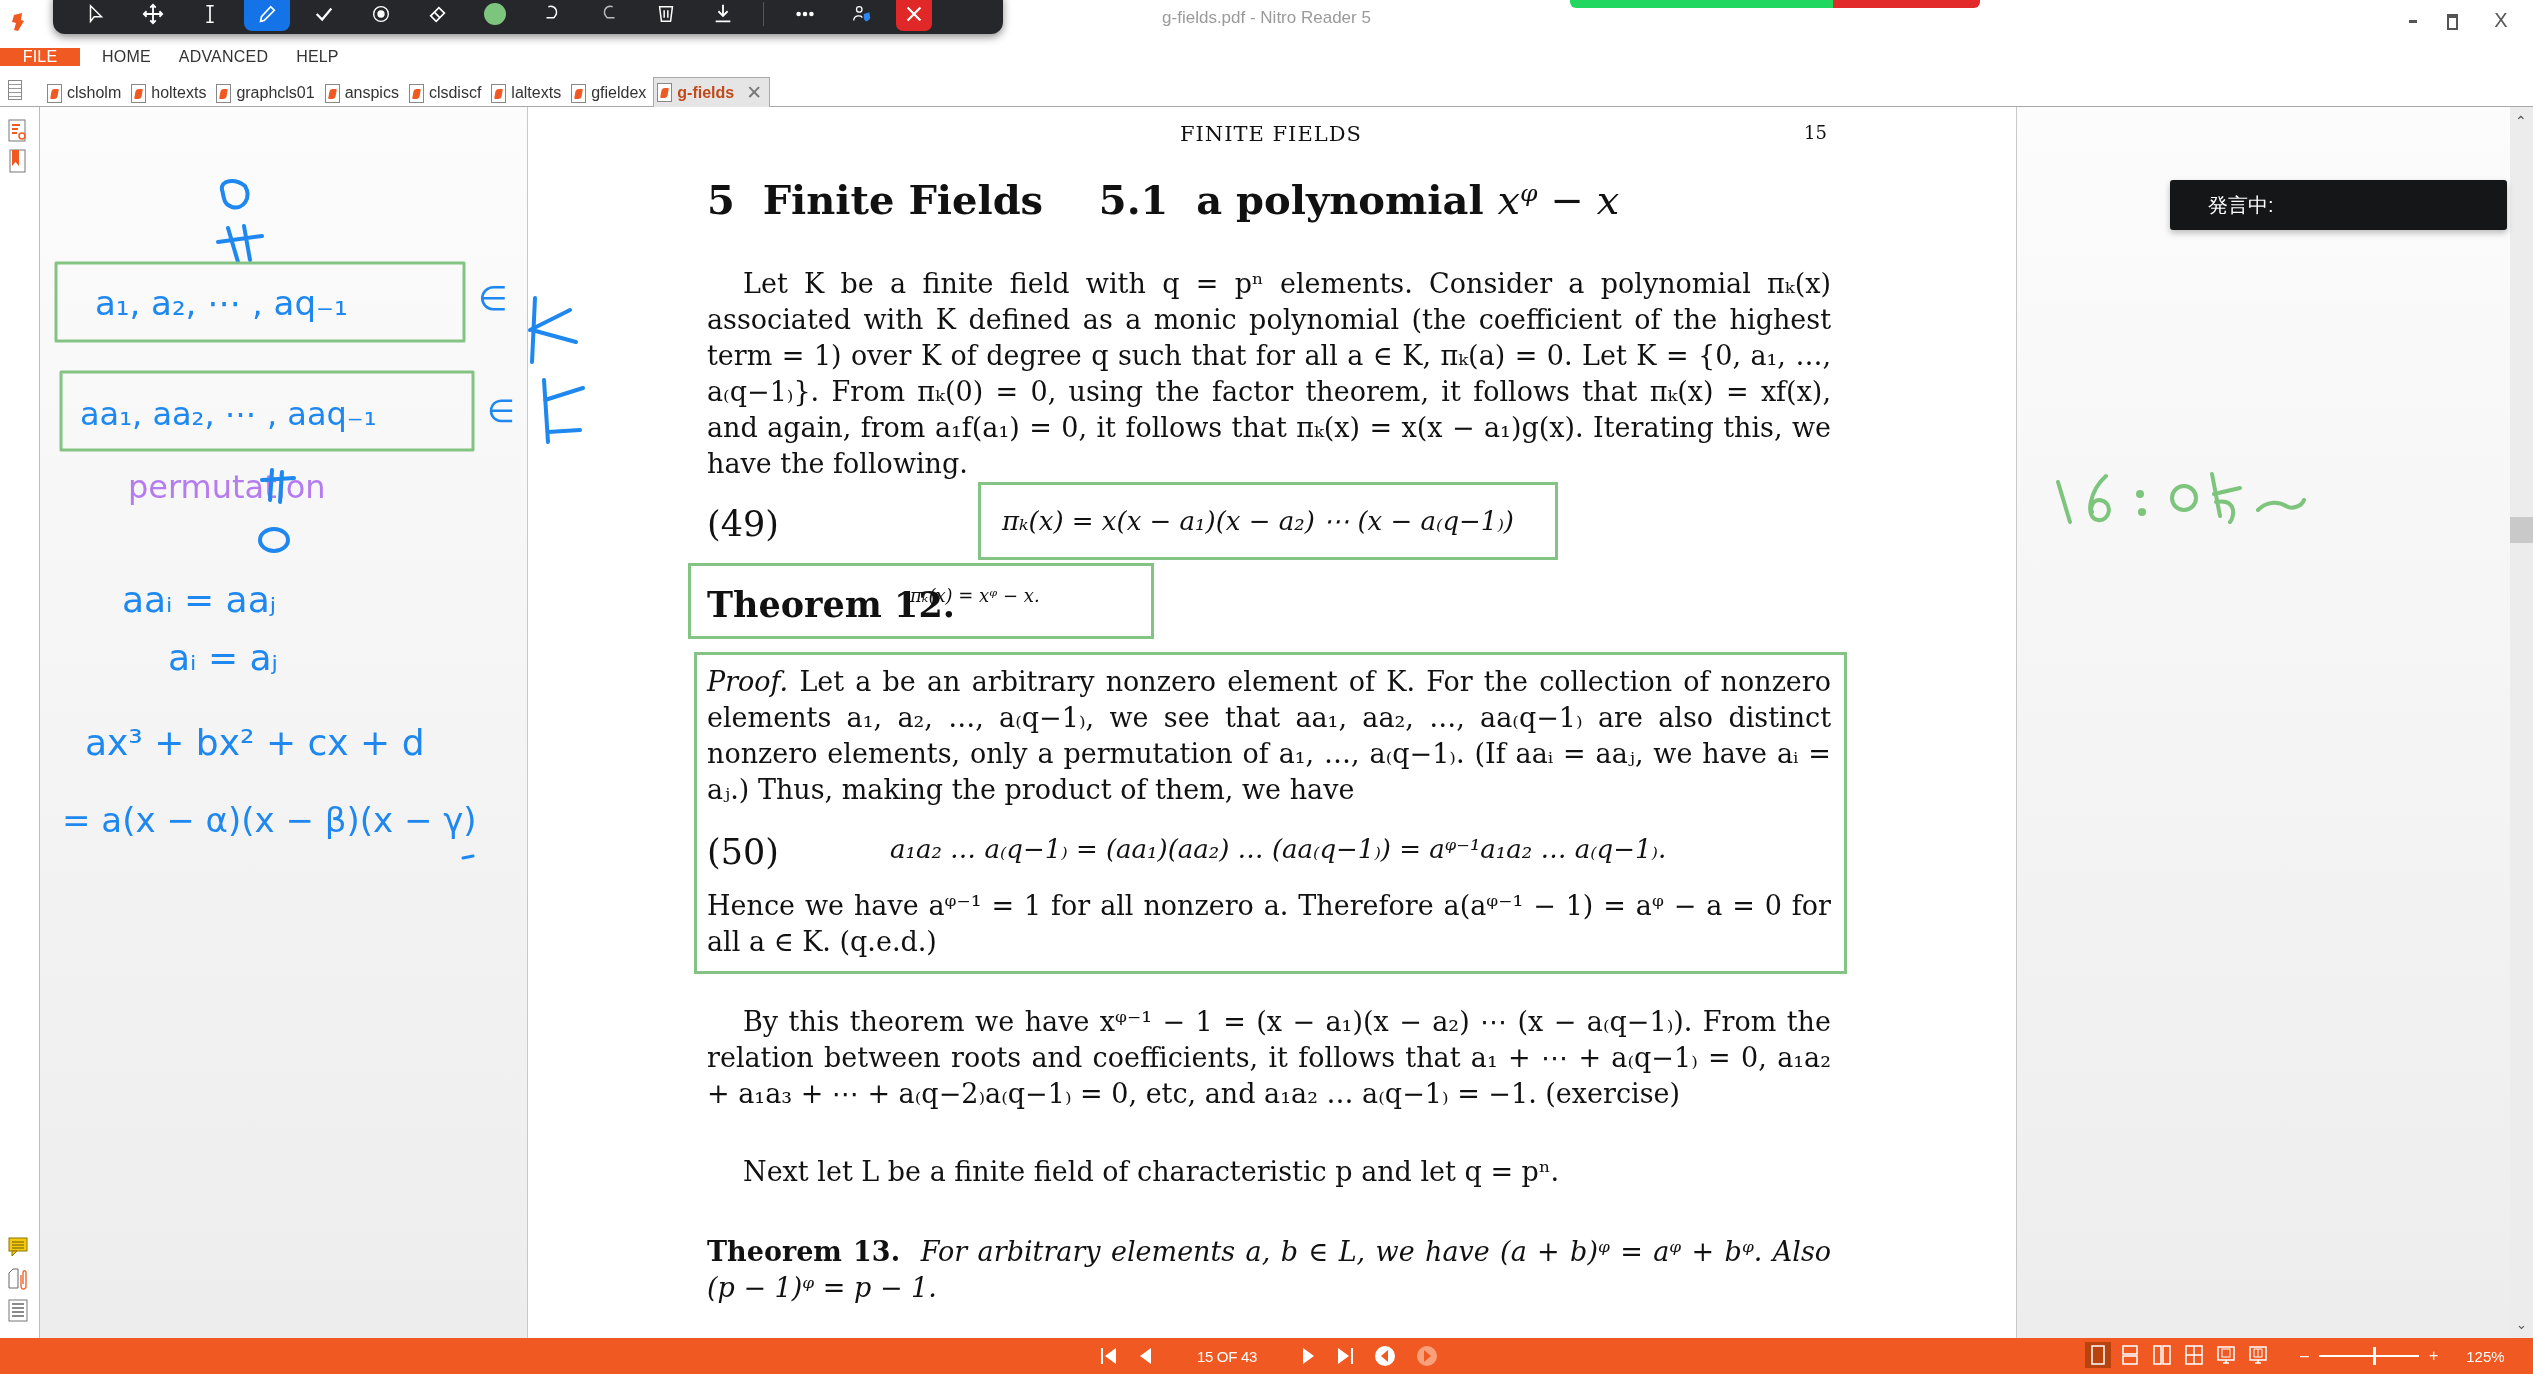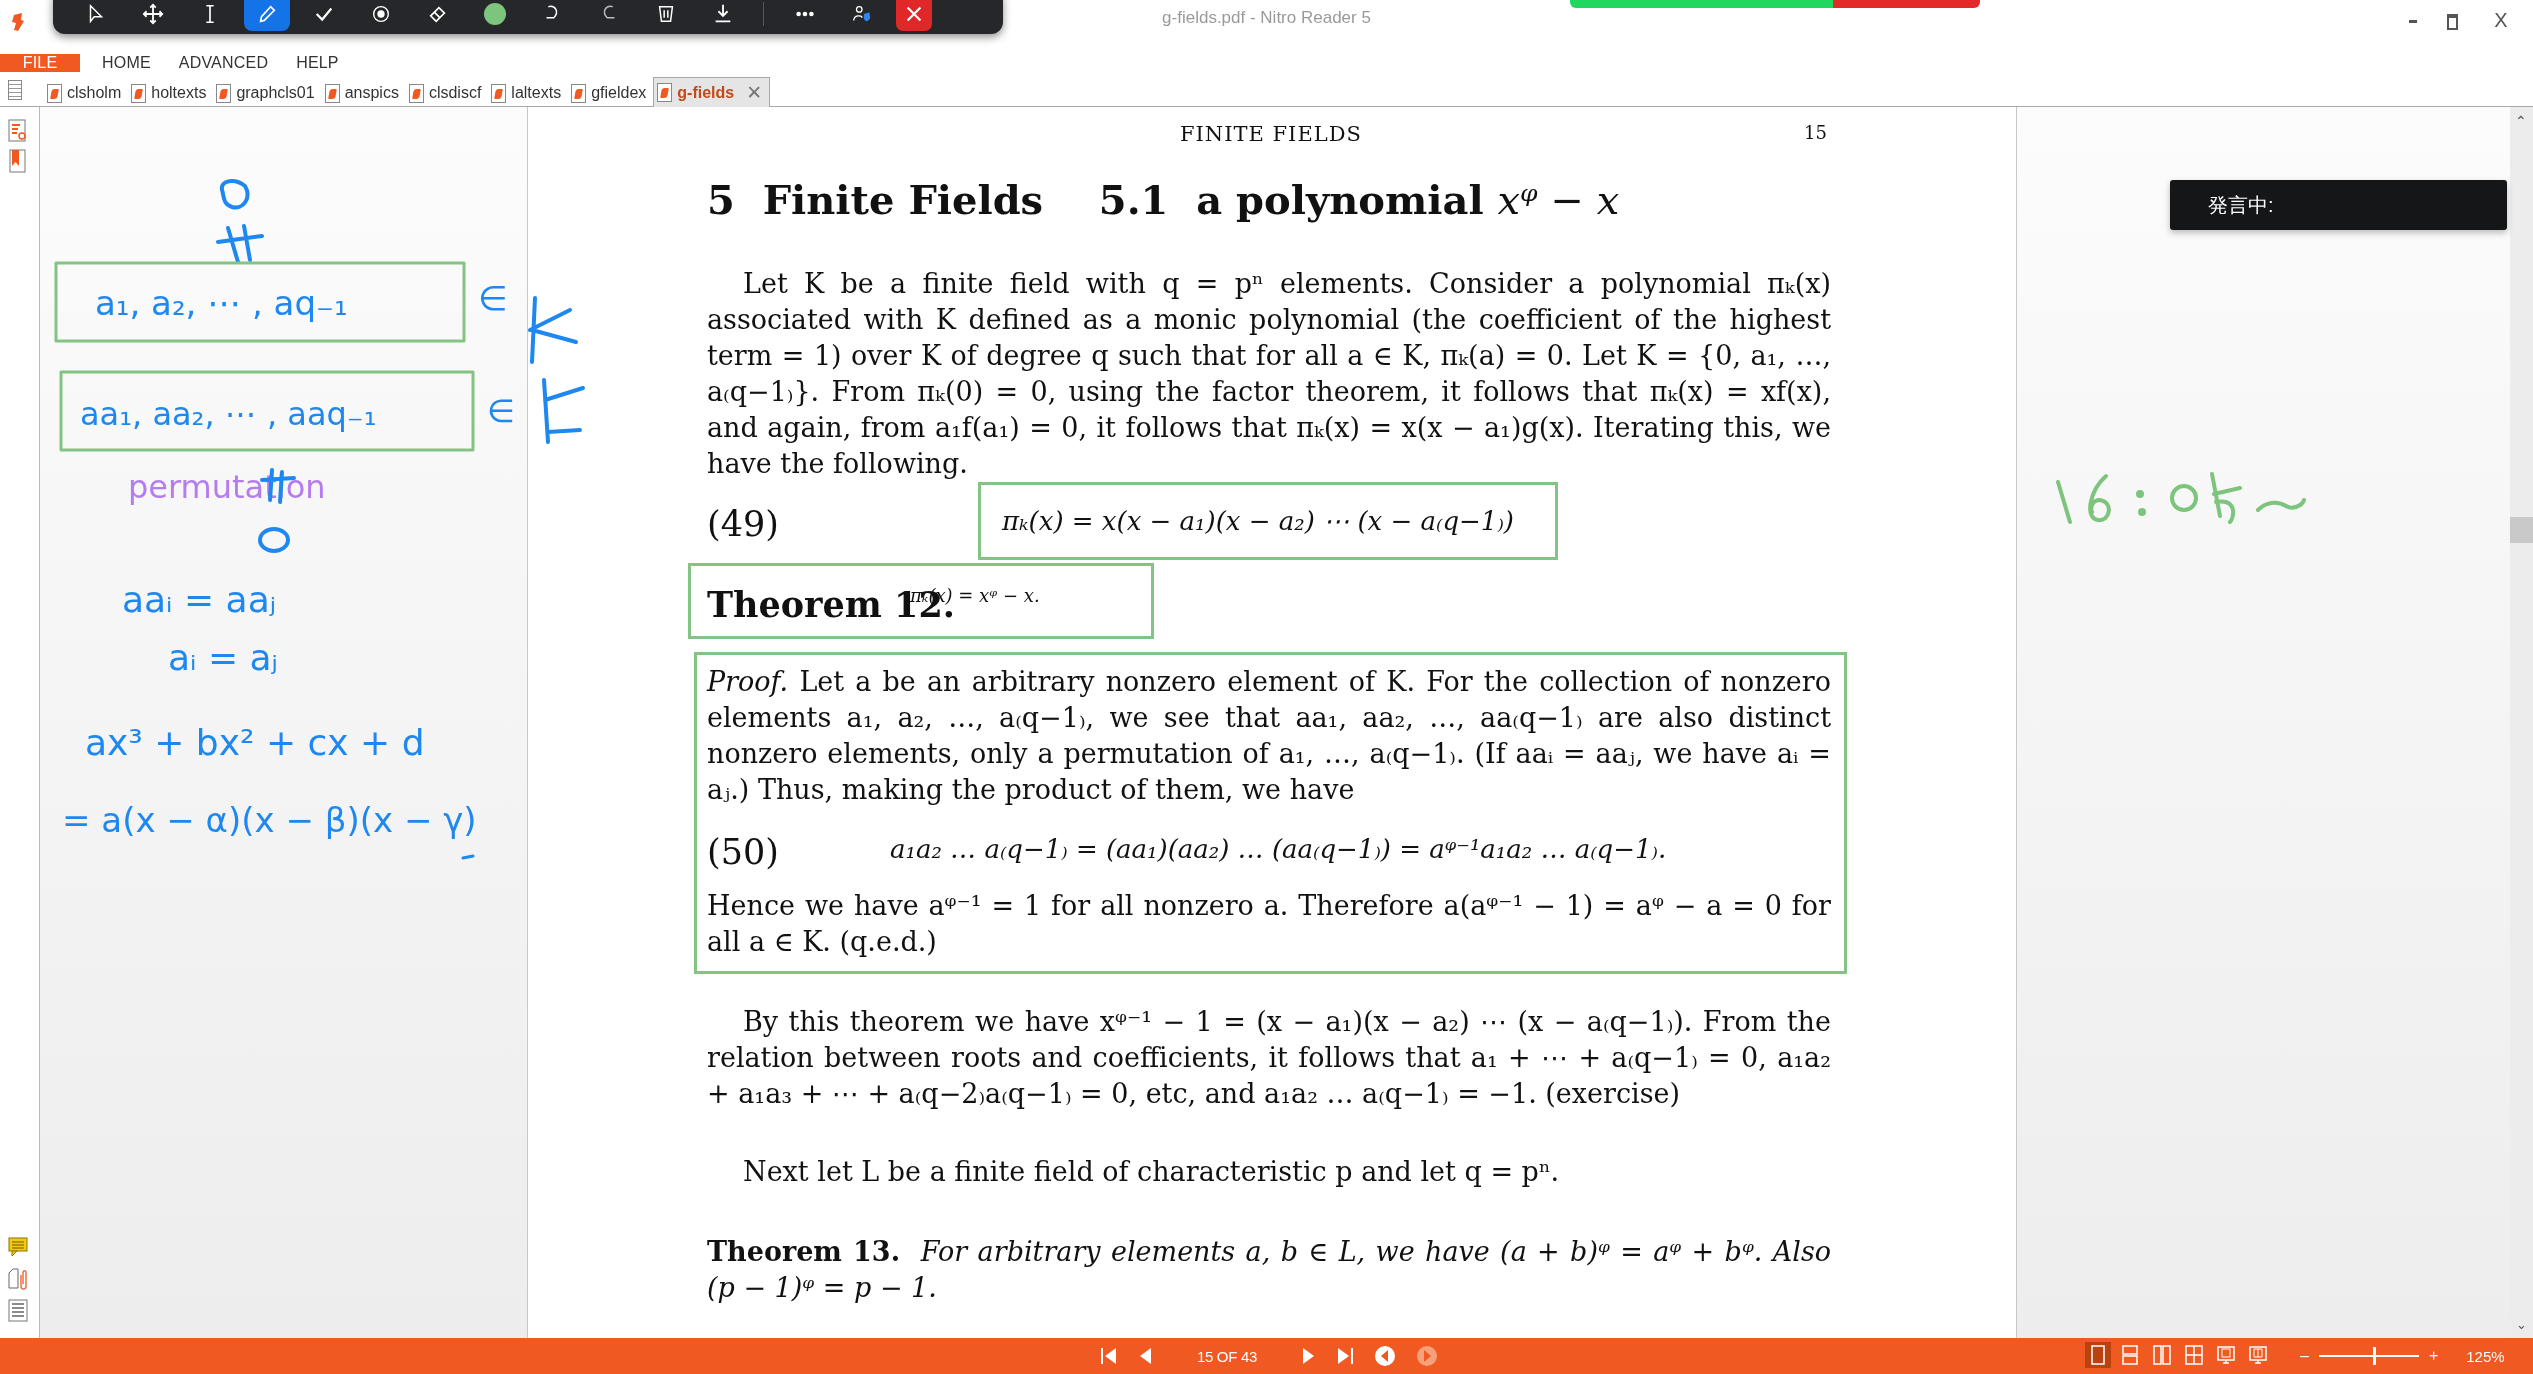--- a/index.html
+++ b/index.html
@@ -17,21 +17,21 @@
 
   
   #pen-toolbar { left: 53px; top: -6px; width: 950px; height: 40px; background: #25272b; border-radius: 0 0 12px 12px; box-shadow: 0 3px 8px rgba(0,0,0,0.45); display: flex; align-items: center; padding-left: 20px; z-index: 10; }
   .tb { width: 46px; height: 34px; margin-right: 11px; display: flex; align-items: center; justify-content: center; color: #fff; font-size: 20px; }
   .tb.active { background: #1473e6; border-radius: 0 0 8px 8px; }
   .tb svg { width: 22px; height: 22px; }
   .tb-sep { width: 1px; height: 24px; background: #555; margin: 0 18px 0 6px; }
   .tb.close { background: #e02828; border-radius: 0 0 7px 7px; width: 36px; }
 
   
-  #menubar { left: 0; top: 42px; width: 2533px; height: 30px; display: flex; align-items: flex-end; font-size: 16px; color: #333; }
+  #menubar { left: 0; top: 42px; width: 2533px; height: 30px; display: flex; align-items: center; font-size: 16px; color: #333; }
   #menubar .m { padding: 0 14px; display: flex; align-items: center; letter-spacing: 0.2px; }
   #menubar .m.file { background: #f05a22; color: #fff; width: 80px; justify-content: center; margin-right: 8px; }
 
   
   #tabbar { left: 0; top: 74px; width: 2533px; height: 33px; border-bottom: 1px solid #a8a8a8; }
   #tab-list-btn { left: 8px; top: 6px; width: 14px; height: 20px; border: 1px solid #888; background: repeating-linear-gradient(#fff 0 3px, #999 3px 4px); }
   #tabs { left: 44px; top: 3px; height: 30px; display: flex; align-items: flex-end; }
   .tab { display: flex; align-items: center; height: 28px; padding: 0 7px 0 3px; font-size: 16px; color: #333; }
   .tab .ficon { width: 15px; height: 19px; border: 1px solid #888; background: #fff; position: relative; margin-right: 5px; }
   .tab .ficon::after { content: ""; position: absolute; left: 3px; top: 4px; width: 7px; height: 10px; background: #f05a22; border-radius: 3px 1px 3px 1px; transform: skew(-10deg); }

